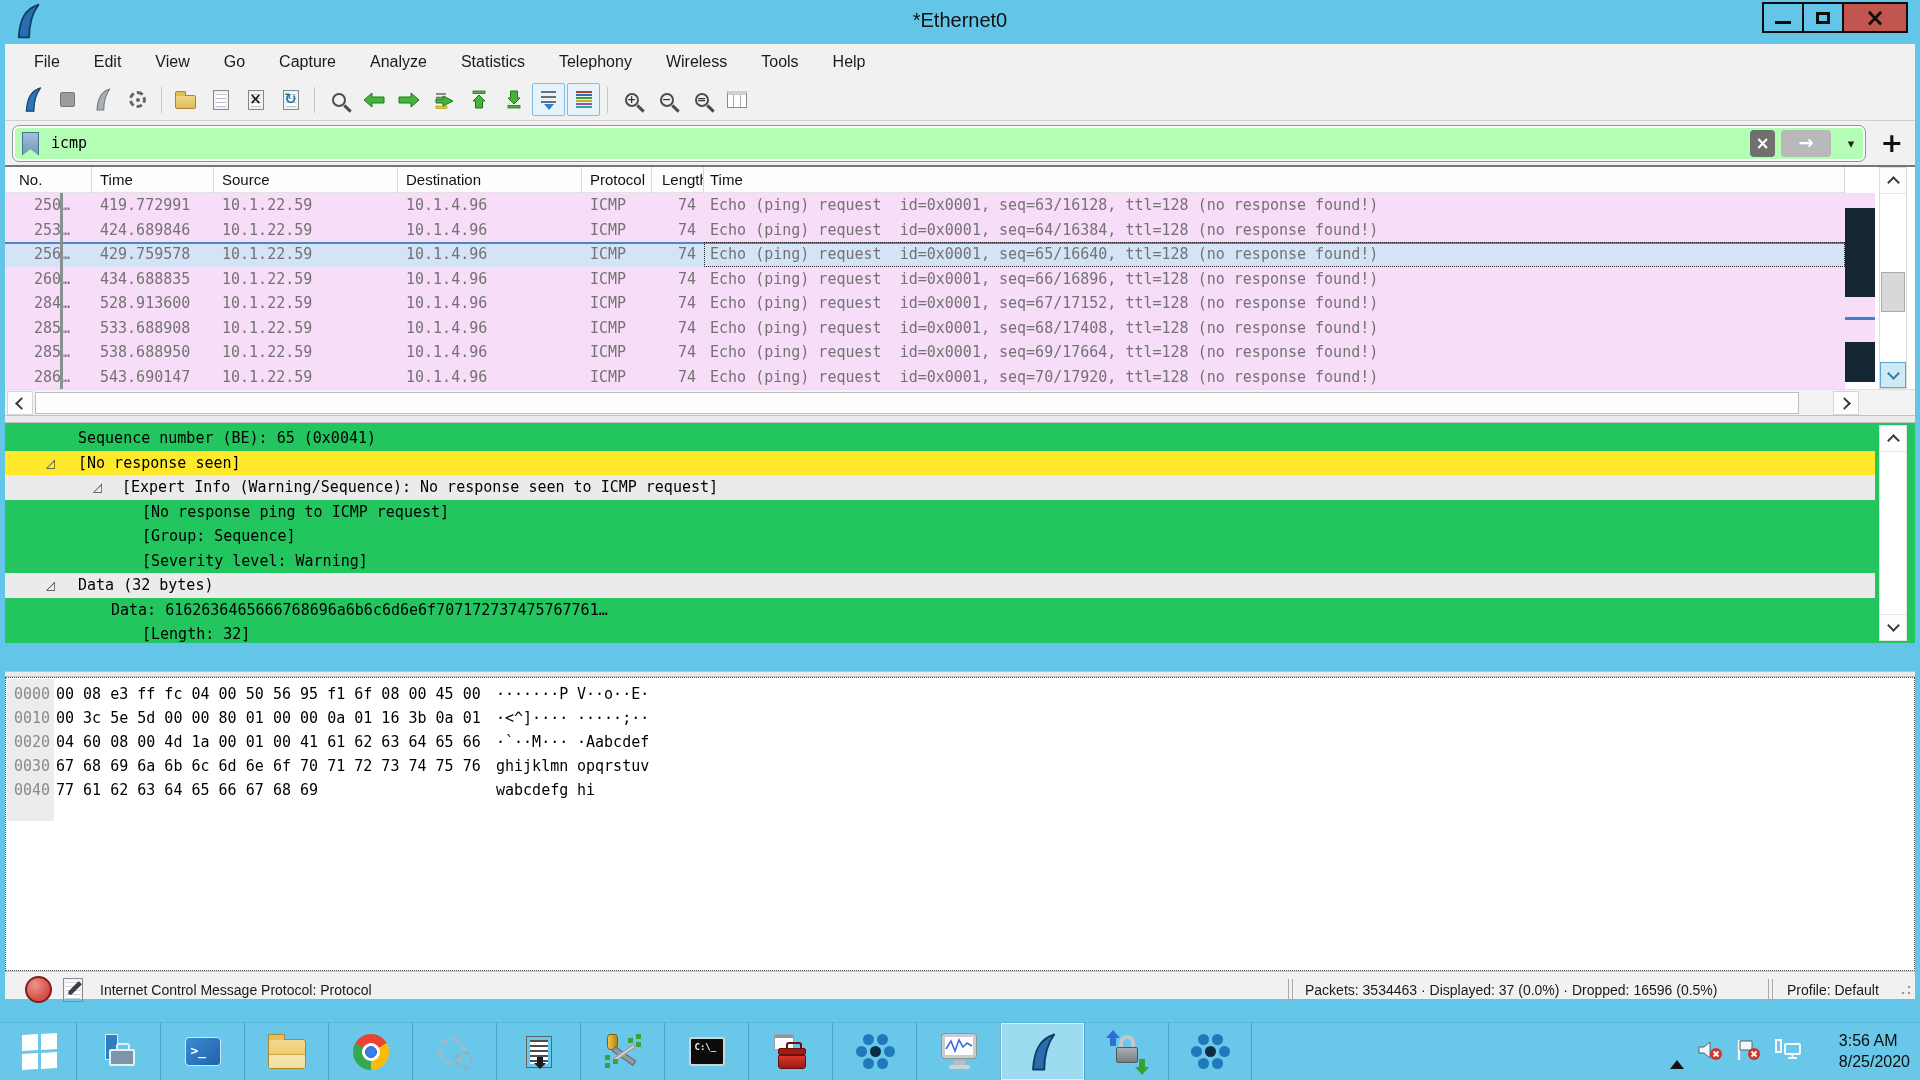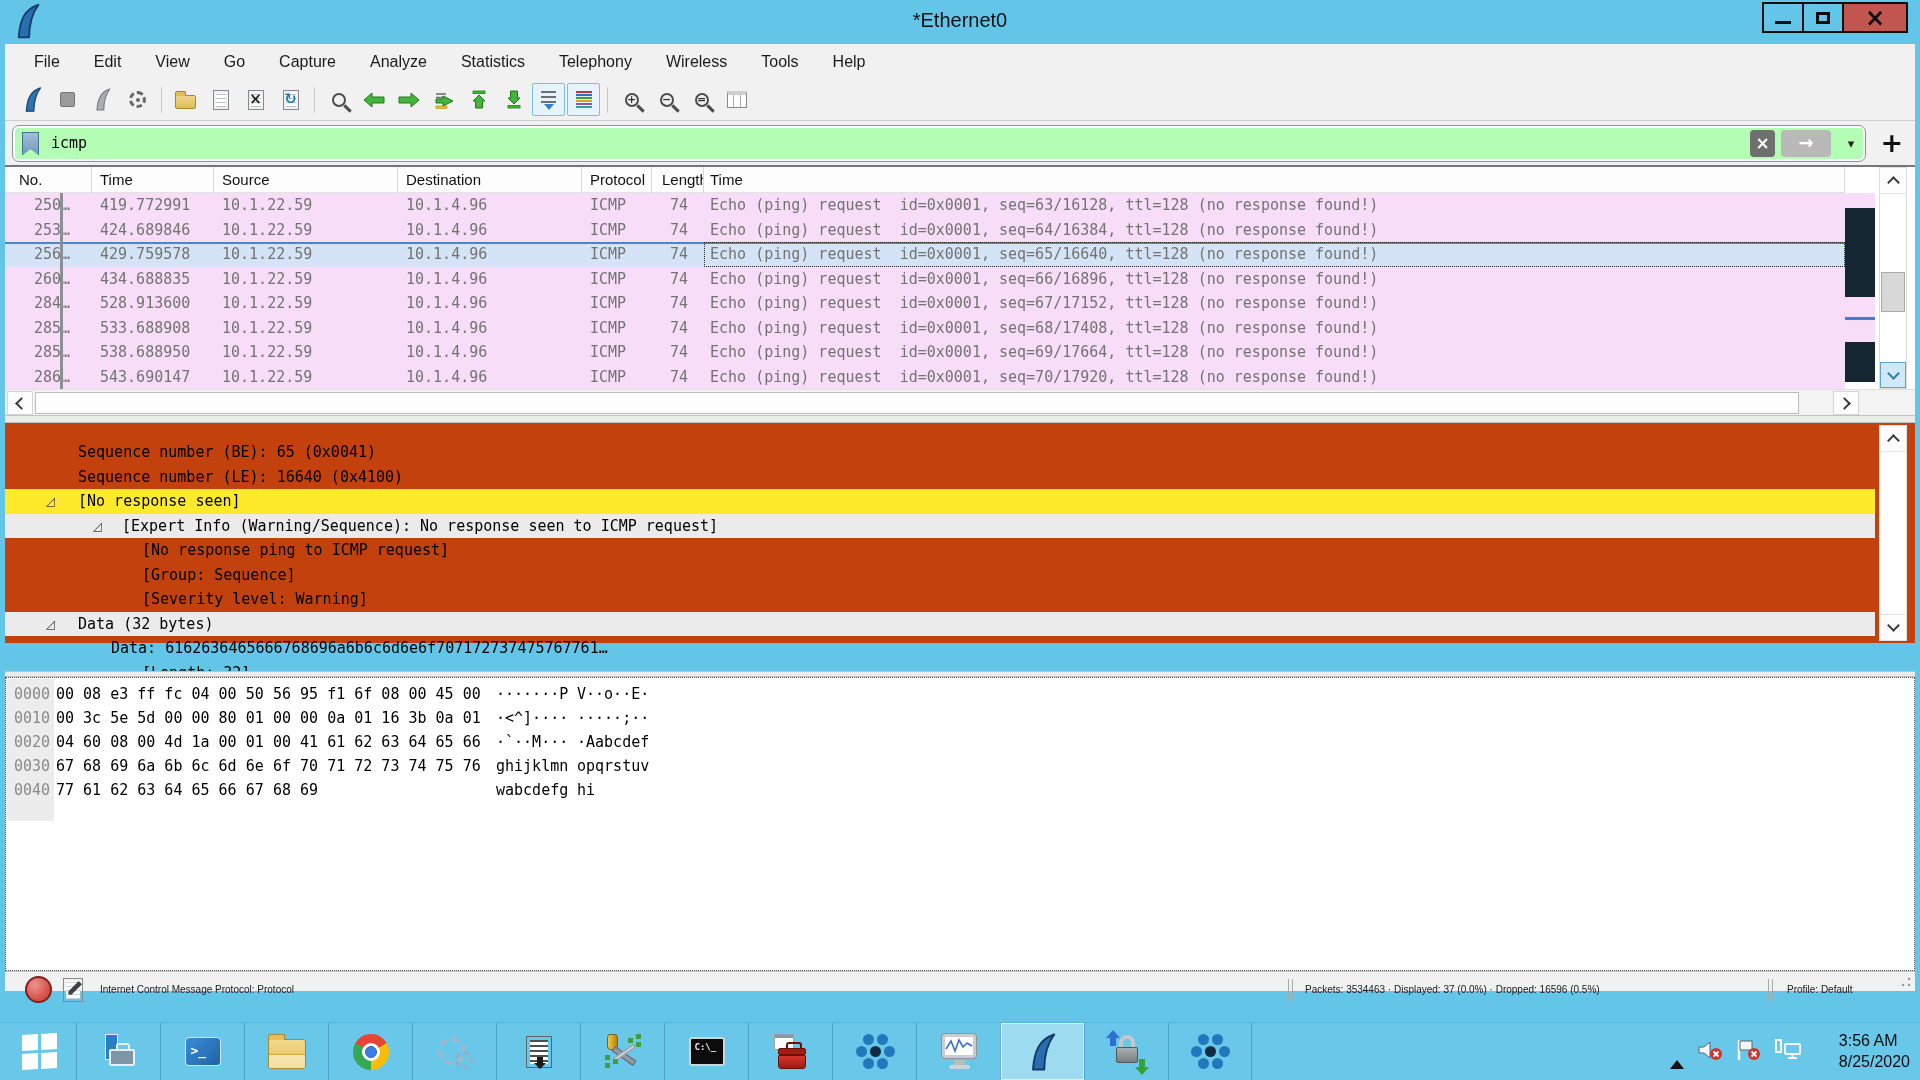--- a/index.html
+++ b/index.html
@@ -55,21 +55,21 @@
   .hcell{border-right:1px solid #d8d8d8;font-size:15px;color:#111;padding:4px 0 0 14px;height:26px;overflow:hidden;white-space:nowrap}
   #prows{position:absolute;left:0;top:26px;right:70px;bottom:0;overflow:hidden}
   .prow{display:flex;height:24.5px;background:var(--row_pink);color:#737373}
   .prow.selected{background:var(--row_selected);box-shadow:inset 0 2px 0 var(--select_accent)}
   .pc{height:24.5px;line-height:24.5px;overflow:hidden;white-space:pre;font:15px/24.5px "DejaVu Sans Mono","Liberation Mono",monospace;flex-shrink:0}
   .c0{width:87px;text-align:right;padding-right:22px}
   .c1{width:122px;padding-left:8px}
   .c2{width:184px;padding-left:8px}
   .c3{width:184px;padding-left:8px}
   .c4{width:70px;padding-left:8px}
-  .c5{width:52px;text-align:right;padding-right:16px}
+  .c5{width:52px;text-align:right;padding-right:8px}
   .c6{flex:1;padding-left:6px}
   .prow.selected .c6{outline:1px dotted #222;outline-offset:-1px}
   #phead .c0{width:87px;padding-left:14px;text-align:left}
   #phead .c5{text-align:left;padding-left:10px}
   .pindicator{position:absolute;left:55px;top:26px;bottom:0;width:3px;background:#8a8f94}
   #minimap{position:absolute;left:1840px;top:26px;width:30px;height:196px}
   .mm{width:100%}
   .mm-pink{background:var(--row_pink)} .mm-dark{background:var(--minimap_dark)}
   .mm-line{background:#3f7fd0} .mm-white{background:#fff}
   .vscroll{position:absolute;left:1874px;top:0;bottom:0;width:28px;background:#fff;border:1px solid #dcdcdc}
@@ -88,38 +88,38 @@
   
   #hscroll{position:absolute;left:5px;right:5px;top:389px;height:26px;background:#f3f3f3;border-top:1px solid #e0e0e0}
   .hs-btn{position:absolute;width:26px;height:24px;top:1px;background:#fdfdfd;border:1px solid #d4d4d4;display:flex;align-items:center;justify-content:center}
   .hs-l{left:2px}.hs-r{right:56px}
   .hs-thumb{position:absolute;left:30px;right:116px;top:2px;height:22px;background:#fdfdfd;border:1px solid #bdbdbd}
   #split1,#split2{position:absolute;left:5px;right:5px;background:#ebebeb;border-top:1px solid #c2c2c2;border-bottom:1px solid #c2c2c2}
   #split1{top:415px;height:8px}
   #split2{top:671px;height:6px}
 
   
-  #details{position:absolute;left:5px;right:5px;top:423px;height:220px;background:#c2410c;padding-top:17px}
+  #details{position:absolute;left:5px;right:5px;top:423px;height:220px;background:#22c55e;padding-top:3px}
   .dline{position:relative;height:24.5px;line-height:24.5px;white-space:pre;font:15px/24.5px "DejaVu Sans Mono","Liberation Mono",monospace;color:#000;margin-right:40px}
   .dline.hl-yellow{background:var(--hl_yellow);margin-right:40px}
   .dline.hl-gray{background:#ebebeb}
   .exp{position:absolute;top:0;font-family:"DejaVu Sans",sans-serif;font-size:12px;color:#444}
   .dscroll{position:absolute;left:1874px;top:2px;bottom:2px;width:28px;background:#fff;border:1px solid #e2e2e2}
 
   
   #hex{position:absolute;left:5px;right:5px;top:677px;height:294px;background:#fff;border:1px dotted #4a4a4a}
   .hxgut{position:absolute;left:1px;top:1px;width:47px;height:142px;background:#ececec}
   #hexrows{position:absolute;left:0;top:4px;right:40px}
   .hxrow{position:relative;height:24px;font:15px/24px "DejaVu Sans Mono","Liberation Mono",monospace;color:#000}
   .hxrow span{position:absolute;white-space:pre}
   .hoff{left:8px;color:#8a8a8a}
   .h1{left:50px}.h2{left:267px}.a1{left:490px}.a2{left:571px}
 
   
-  #status{position:absolute;left:5px;right:5px;top:971px;height:20px;background:var(--menu_bg);border-top:1px solid #c6c6c6;font-size:10px;color:#1a1a1a}
+  #status{position:absolute;left:5px;right:5px;top:971px;height:28px;background:var(--menu_bg);border-top:1px solid #c6c6c6;font-size:14px;color:#1a1a1a}
   .st-dot{position:absolute;left:20px;top:4px;width:27px;height:27px;border-radius:50%;background:radial-gradient(circle at 35% 30%,#ec948e,#d44c44 70%);border:2px solid #7e1f1c}
   .st-note{position:absolute;left:58px;top:6px;width:20px;height:24px;background:#fff;border:1px solid #8a8a8a;background-image:repeating-linear-gradient(#fff 0 3px,#c9d2da 3px 4px);background-clip:content-box;padding:2px}
   .st-note::after{content:"";position:absolute;left:2px;top:7px;width:17px;height:5px;background:#3f3f3f;transform:rotate(-45deg);clip-path:polygon(0 50%,12% 0,100% 0,100% 100%,12% 100%)}
   .st-left{position:absolute;left:95px;top:0;line-height:36px}
   .st-packets{position:absolute;left:1300px;top:0;line-height:36px}
   .st-profile{position:absolute;left:1782px;top:0;line-height:36px}
   .st-sep{position:absolute;top:7px;height:22px;width:1px;background:#aaa}
   .s1{left:1283px}.s2{left:1287px}.s3{left:1763px}.s4{left:1767px}
   .grip{position:absolute;right:4px;bottom:4px;width:10px;height:10px;background:
     radial-gradient(circle at 8px 2px,#9a9a9a 1.4px,transparent 1.6px),
@@ -453,21 +453,20 @@
 <div id="details">
   <div class="dscroll">
     <div class="sb-btn sb-up">
         <span class="chev up"></span>
       </div>
     <div class="sb-btn sb-down">
         <span class="chev down"></span>
       </div>
   </div>
 <div class="dline" style="padding-left: 73px;"><span class="dtext">Sequence number (BE): 65 (0x0041)</span></div>
-    <div class="dline" style="padding-left: 73px;"><span class="dtext">Sequence number (LE): 16640 (0x4100)</span></div>
     <div class="dline hl-yellow" style="padding-left: 73px;"><span class="exp" style="left: 41px;">◿</span><span class="dtext">[No response seen]</span></div>
     <div class="dline hl-gray" style="padding-left: 117px;"><span class="exp" style="left: 88px;">◿</span><span class="dtext">[Expert Info (Warning/Sequence): No response seen to ICMP request]</span></div>
     <div class="dline" style="padding-left: 137px;"><span class="dtext">[No response ping to ICMP request]</span></div>
     <div class="dline" style="padding-left: 137px;"><span class="dtext">[Group: Sequence]</span></div>
     <div class="dline" style="padding-left: 137px;"><span class="dtext">[Severity level: Warning]</span></div>
     <div class="dline hl-gray" style="padding-left: 73px;"><span class="exp" style="left: 41px;">◿</span><span class="dtext">Data (32 bytes)</span></div>
     <div class="dline" style="padding-left: 106px;"><span class="dtext">Data: 6162636465666768696a6b6c6d6e6f707172737475767761…</span></div>
     <div class="dline" style="padding-left: 137px;"><span class="dtext">[Length: 32]</span></div>
   </div>
 

